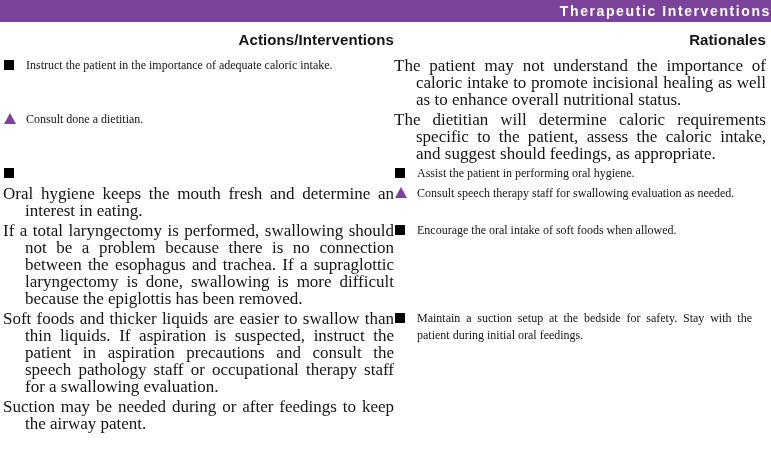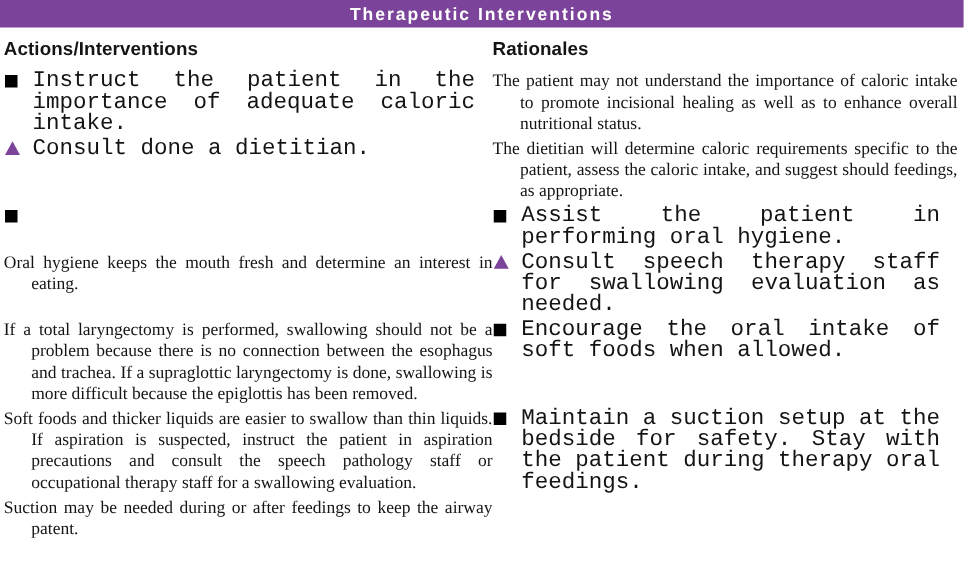--- a/index.html
+++ b/index.html
@@ -9,21 +9,21 @@
   html,body{margin:0;padding:0;background:#ffffff;}
   body{
     width:771px;height:452px;overflow:hidden;
     font-family:"Liberation Serif", serif;
     color:var(--ink);
     -webkit-font-smoothing:antialiased;
   }
   .title-bar{
     height:22px;
     background:var(--purple);
-    display:flex;align-items:center;justify-content:center;
+    display:flex;align-items:center;justify-content:flex-end;
   }
   .title-bar span{
     color:#ffffff;
     font-family:"Liberation Sans", sans-serif;
     font-weight:bold;
     font-size:14px;
     letter-spacing:1.6px;
   }
   .content{
     padding:9px 5px 0 3px;
@@ -34,47 +34,47 @@
     column-gap:0;
     row-gap:3px;
     align-items:start;
   }
   .col-header{
     font-family:"Liberation Sans", sans-serif;
     font-weight:bold;
     font-size:15px;
     padding-bottom:6px;
     letter-spacing:0.1px;
+    text-align:right;
   }
   .action-cell{
     position:relative;
     padding:0 14px 0 23px;
-    font-size:18px;
+    font-size:12px;
     line-height:17px;
     text-align:justify;
-    font-family:Liberation Mono, monospace;
   }
   .bullet{
     position:absolute;
     left:1px;
     top:3px;
     display:block;
   }
   .bullet[data-shape="square"]{
     width:10px;height:10px;background:#000000;
   }
   .bullet[data-shape="triangle"]{
     width:0;height:0;background:none;
     border-left:6px solid transparent;
     border-right:6px solid transparent;
     border-bottom:11px solid var(--purple);
     top:2px;
   }
   .rationale-cell{
-    font-size:14px;
+    font-size:17px;
     line-height:17px;
     text-align:justify;
     padding-left:22px;
     text-indent:-22px;
   }
 </style>
 </head>
 <body>
 
 <div class="page">
@@ -118,19 +118,19 @@
       <div class="rationale-cell">If a total laryngectomy is performed, swallowing should not be a problem because there is no connection between the esophagus and trachea. If a supraglottic laryngectomy is done, swallowing is more difficult because the epiglottis has been removed.</div>
 
       <div class="action-cell">
         <span class="bullet" data-shape="square"></span>
         <span>Encourage the oral intake of soft foods when allowed.</span>
       </div>
       <div class="rationale-cell">Soft foods and thicker liquids are easier to swallow than thin liquids. If aspiration is suspected, instruct the patient in aspiration precautions and consult the speech pathology staff or occupational therapy staff for a swallowing evaluation.</div>
 
       <div class="action-cell">
         <span class="bullet" data-shape="square"></span>
-        <span>Maintain a suction setup at the bedside for safety. Stay with the patient during therapy oral feedings.</span>
+        <span>Maintain a suction setup at the bedside for safety. Stay with the patient during initial oral feedings.</span>
       </div>
       <div class="rationale-cell">Suction may be needed during or after feedings to keep the airway patent.</div>
 
     </div>
   </div>
 </div>
 
 </body></html>

